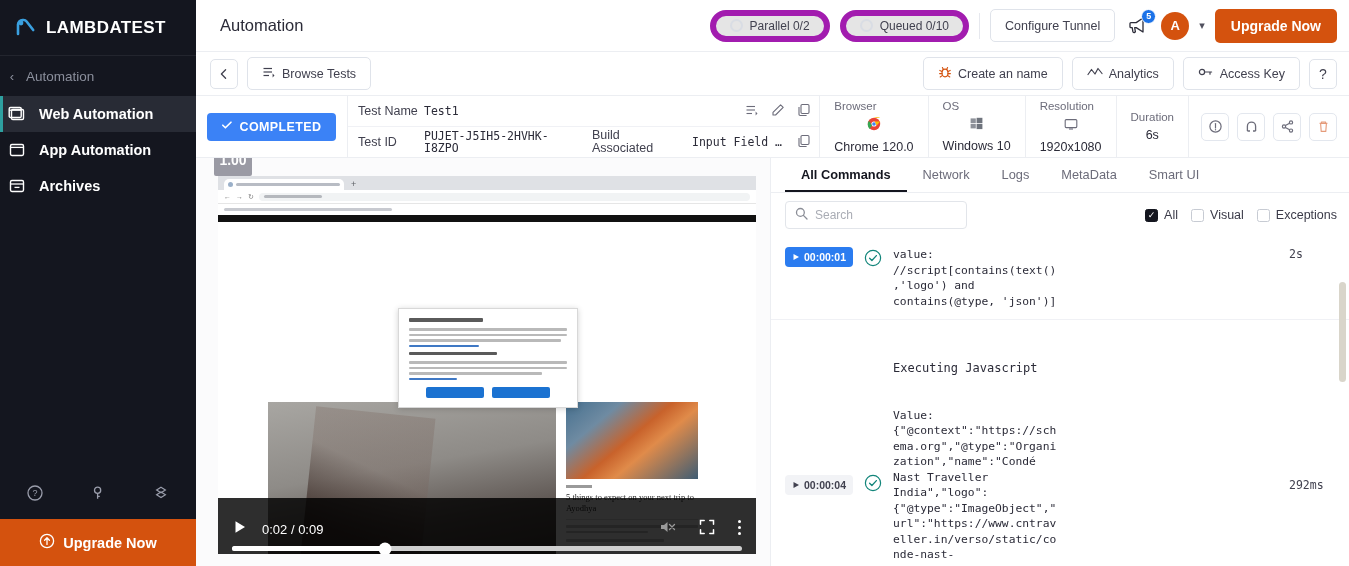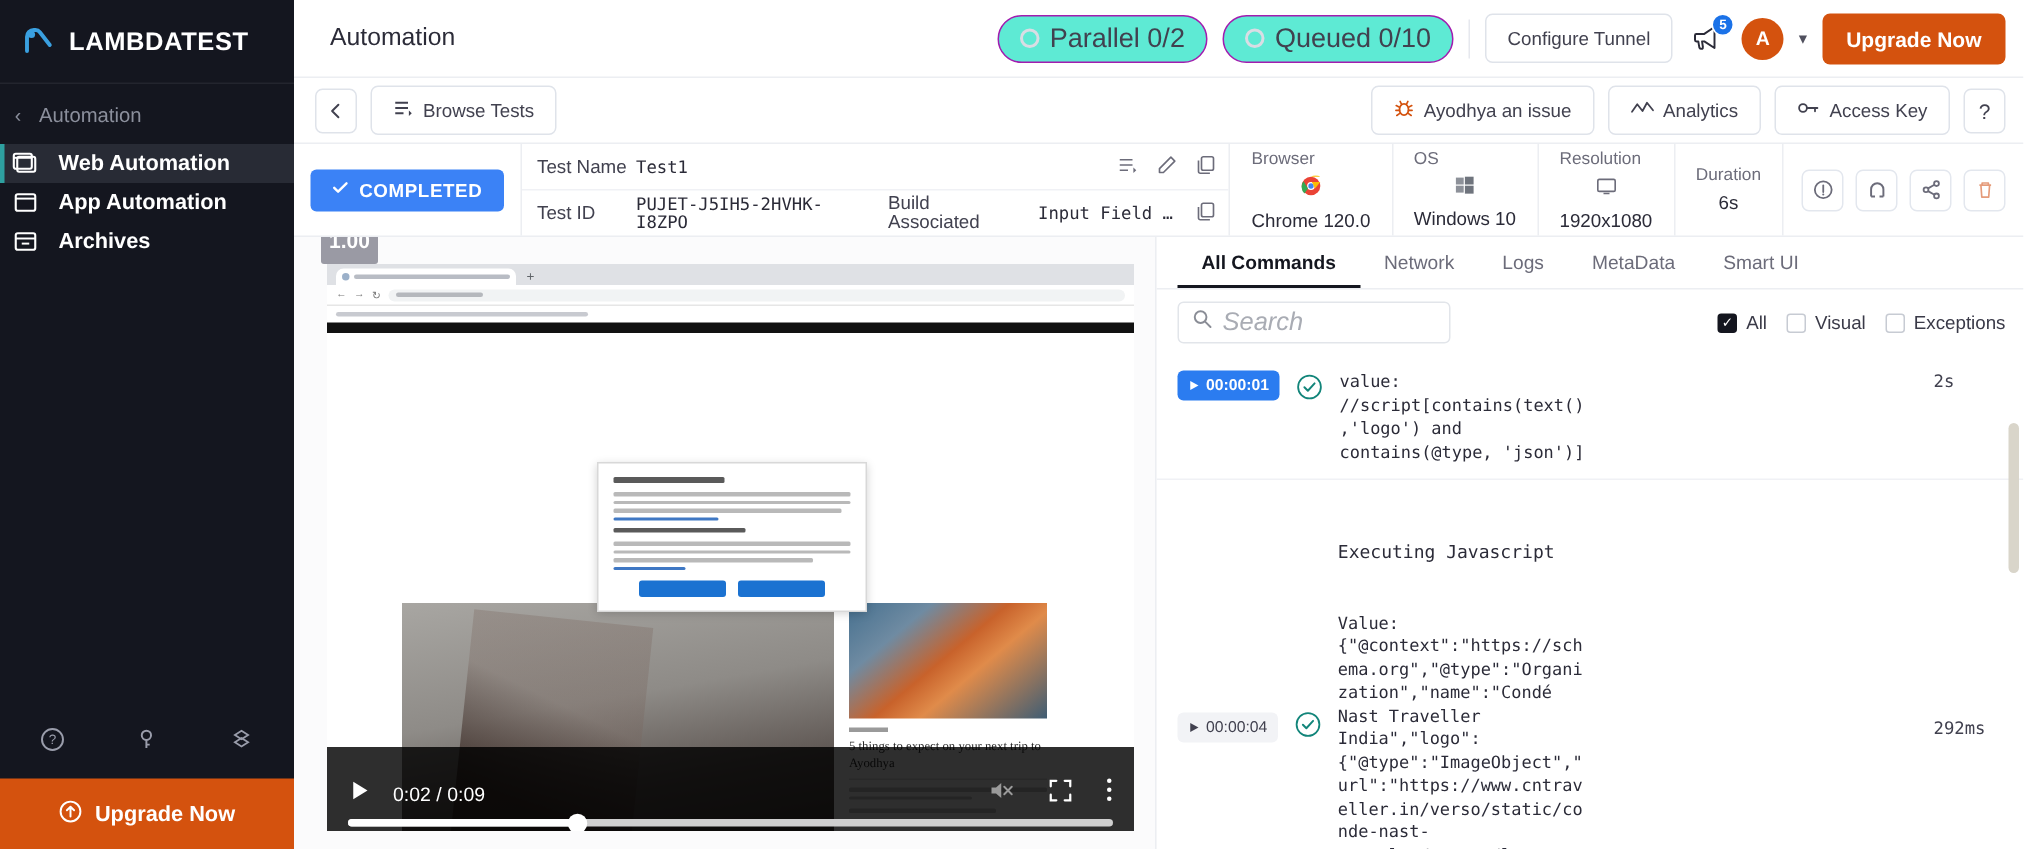--- a/index.html
+++ b/index.html
@@ -29,21 +29,21 @@
     font-size: 17px; font-weight: bold; letter-spacing: .4px; color: #fff;
   }
   .sb-section {
     display: flex; align-items: center; gap: 8px;
     height: 40px; padding-left: 6px;
     color: #8b8f9c; font-size: 13.5px;
   }
   .sb-chevron { font-size: 13px; color: #8b8f9c; width: 12px; text-align: center; }
   .sb-item {
     display: flex; align-items: center; gap: 11px;
-    height: 26px; padding-left: 6px; margin: 0 0 0 0;
+    height: 36px; padding-left: 6px; margin: 0 0 0 0;
     color: #ffffff; font-size: 14.5px; font-weight: bold;
     cursor: pointer;
   }
   .sb-item.active { background: #282b35; border-left: 3px solid #2ea0a0; padding-left: 3px; }
   .sb-ico { width: 22px; height: 22px; flex: 0 0 22px; display: flex; align-items: center; justify-content: center; }
   .sb-ico svg { display: block; }
   .sb-spacer { flex: 1 1 auto; }
   .sb-tools {
     display: flex; align-items: center; justify-content: space-around;
     height: 52px; padding: 0 4px;
@@ -58,23 +58,23 @@
   
   .main { flex: 1 1 auto; height: 566px; display: flex; flex-direction: column; min-width: 0; background:#fff; }
 
   .topbar {
     height: 52px; flex: 0 0 52px; display: flex; align-items: center;
     padding: 0 12px 0 24px; border-bottom: 1px solid #eceef2; background: #fff;
   }
   .topbar-title { font-size: 16.5px; color: #2b2b38; }
   .topbar-right { margin-left: auto; display: flex; align-items: center; gap: 10px; }
   .pill {
-    height: 32px; border: 1px solid #a21caf; border-radius: 18px;
+    height: 32px; border: 6px solid #a21caf; border-radius: 18px;
     display: flex; align-items: center; gap: 7px; padding: 0 14px;
-    font-size: 18px; color: #41414f; background:#5eead4; cursor: pointer;
+    font-size: 12px; color: #41414f; background:#e5e5e5; cursor: pointer;
   }
   .pill-dot { width: 13px; height: 13px; border-radius: 50%; border: 2px solid #d9dde4; }
   .btn-outline {
     height: 33px; border: 1px solid #dfe3ea; border-radius: 5px; background: #fff;
     display: flex; align-items: center; padding: 0 14px; font-size: 12.5px;
     color: #41414f; cursor: pointer; gap: 6px; white-space: nowrap;
   }
   .vsep { width:1px; height:26px; background:#e6e8ee; }
   .bell-wrap { position: relative; width: 26px; height: 26px; cursor: pointer; }
   .bell-badge {
@@ -195,35 +195,35 @@
 
   .right-pane { flex:1 1 auto; min-width:0; display:flex; flex-direction:column; background:#fff; }
   .tabs { height:35px; flex:0 0 35px; display:flex; align-items:stretch; gap:0; padding-left:14px; border-bottom:1px solid #eceef2; }
   .tab { display:flex; align-items:center; padding: 0 16px; font-size:12.8px; color:#6c6c7a; cursor:pointer; border-bottom:2px solid transparent; }
   .tab.active { color:#14161f; font-weight:bold; border-bottom:2px solid #14161f; }
   .filters { height:44px; flex:0 0 44px; display:flex; align-items:center; padding: 0 12px 0 14px; gap:10px; }
   .search {
     width:182px; height:28px; border:1px solid #e2e5ea; border-radius:4px; background:#fff;
     display:flex; align-items:center; gap:7px; padding: 0 9px;
   }
-  .search input { border:none; outline:none; font-size:17px; color:#701a75; width:100%; background:transparent; font-family:"Liberation Sans", sans-serif;font-style:italic;}
+  .search input { border:none; outline:none; font-size:12px; color:#701a75; width:100%; background:transparent; font-family:"Liberation Sans", sans-serif;}
   .search input::placeholder { color:#a9acb4; }
   .chkgroup { margin-left:auto; display:flex; align-items:center; gap:13px; }
   .chk { display:flex; align-items:center; gap:6px; font-size:12.5px; color:#3a3a48; cursor:pointer; }
   .box { width:13px; height:13px; border:1.5px solid #c7cbd3; border-radius:2.5px; background:#fff; display:flex; align-items:center; justify-content:center;}
   .box.on { background:#14161f; border-color:#14161f; color:#fff; font-size:9px; }
   .cmdlist { flex:1 1 auto; min-height:0; overflow:hidden; position:relative; }
   .cmd { display:flex; padding: 10px 10px 10px 14px; border-bottom:1px solid #f0f1f5; }
   .cmd-time { flex:0 0 66px; }
   .tbadge {
     display:inline-flex; align-items:center; gap:4px; font-size:10.5px; font-weight:bold;
     padding: 4px 7px; border-radius:4px;
   }
   .tbadge.blue { background:#2b7cf0; color:#fff; }
-  .tbadge.grey { background:#f2f3f6; color:#41414f; font-weight:normal;text-align:right; }
+  .tbadge.grey { background:#f2f3f6; color:#41414f; font-weight:bold;text-align:right; }
   .cmd-check { flex:0 0 40px; display:flex; justify-content:center; padding-top:2px; }
   .cmd-body { flex:1 1 auto; min-width:0; font-family:"DejaVu Sans Mono", monospace; font-size:11.3px; line-height:15.5px; color:#2b2b38; word-break:break-all; white-space:pre-wrap; }
   .cmd-body .hdr { font-size:12px; }
   .cmd-dur { flex:0 0 58px; text-align:left; padding-left:8px; font-family:"DejaVu Sans Mono", monospace; font-size:11.5px; color:#41414f; }
   .scroll-track { position:absolute; right:3px; top:0; bottom:0; width:7px; }
   .scroll-thumb { position:absolute; right:0; width:7px; border-radius:4px; background:#d9d5ca; }
 </style>
 </head>
 <body>
 
@@ -362,21 +362,21 @@
         <span>Browse Tests</span>
       </div>
       <div class="subbar-right">
         <div class="btn-outline">
           <span>
             <svg width="14" height="14" viewBox="0 0 14 14">
                 <ellipse cx="7" cy="8" rx="3" ry="3.8" stroke="#d4520e" stroke-width="1.2" fill="none"></ellipse>
                 <path d="M4 6.5 1.8 5.4M4 8.6H1.6M4.2 10.6 2.2 12M10 6.5l2.2-1.1M10 8.6h2.4M9.8 10.6 11.8 12M5.4 4.6 4.4 2.6M8.6 4.6 9.6 2.6" stroke="#d4520e" stroke-width="1.1" stroke-linecap="round"></path>
               </svg>
           </span>
-          <span>Ayodhya an issue</span>
+          <span>Create an name</span>
         </div>
         <div class="btn-outline">
           <span>
             <svg width="16" height="12" viewBox="0 0 16 12">
                 <path d="M1 8.5 4.5 3.5 8 8 11 2.5 15 7.5" stroke="#41414f" stroke-width="1.2" fill="none" stroke-linecap="round" stroke-linejoin="round"></path>
               </svg>
           </span>
           <span>Analytics</span>
         </div>
         <div class="btn-outline">

